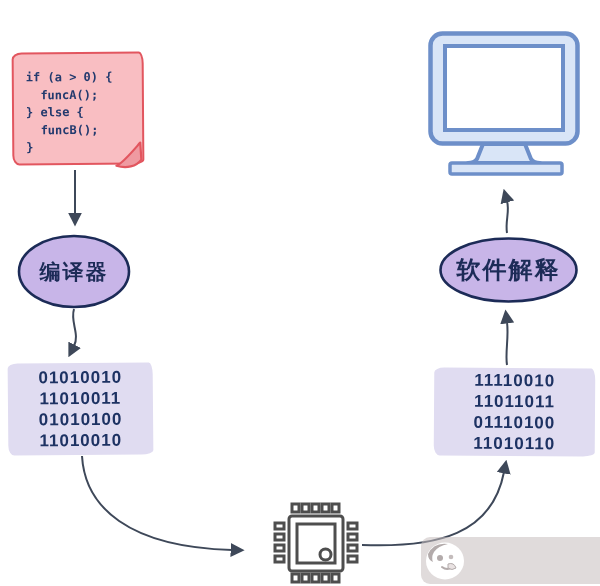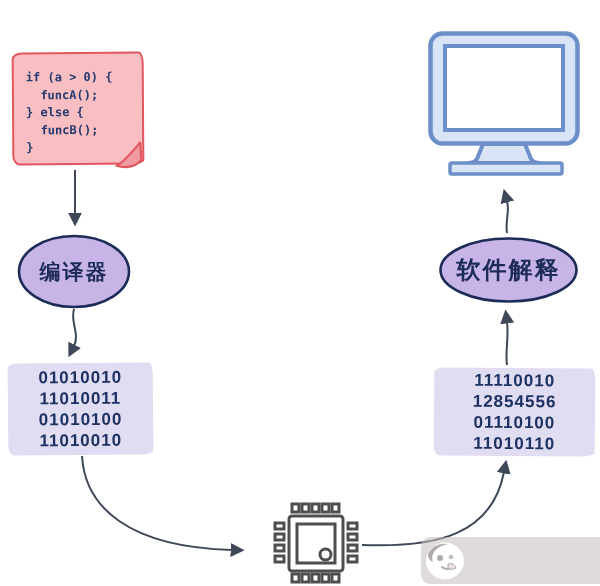--- a/index.html
+++ b/index.html
@@ -160,21 +160,21 @@
 
   <div class="node-ellipse node-interpreter">
     <svg width="143" height="68" viewBox="0 0 143 68">
       <ellipse cx="71.5" cy="34" rx="68" ry="31.5" fill="#c8b5e8" stroke="#1c2b57" stroke-width="2.6"></ellipse>
     </svg>
     <span class="node-label">软件解释</span>
   </div>
 
   <div class="binary-box binary-right">
     <pre>11110010
-12854556
+11011011
 01110100
 11010110</pre>
   </div>
 
   <div class="monitor-wrap">
     <svg width="152" height="146" viewBox="0 0 152 146">
       <rect x="2.5" y="2.5" width="147" height="110" rx="12" fill="#d9e5f7" stroke="#6d8fc9" stroke-width="4.5"></rect>
       <rect x="17" y="15" width="118" height="84" fill="#ffffff" stroke="#6d8fc9" stroke-width="4"></rect>
       <path d="M55 113 L97 113 L103 128 Q106 132 112 132 L40 132 Q46 132 49 128 Z" fill="#d9e5f7" stroke="#6d8fc9" stroke-width="4" stroke-linejoin="round"></path>
       <rect x="22" y="132" width="112" height="11" rx="2" fill="#d9e5f7" stroke="#6d8fc9" stroke-width="3.5"></rect>

